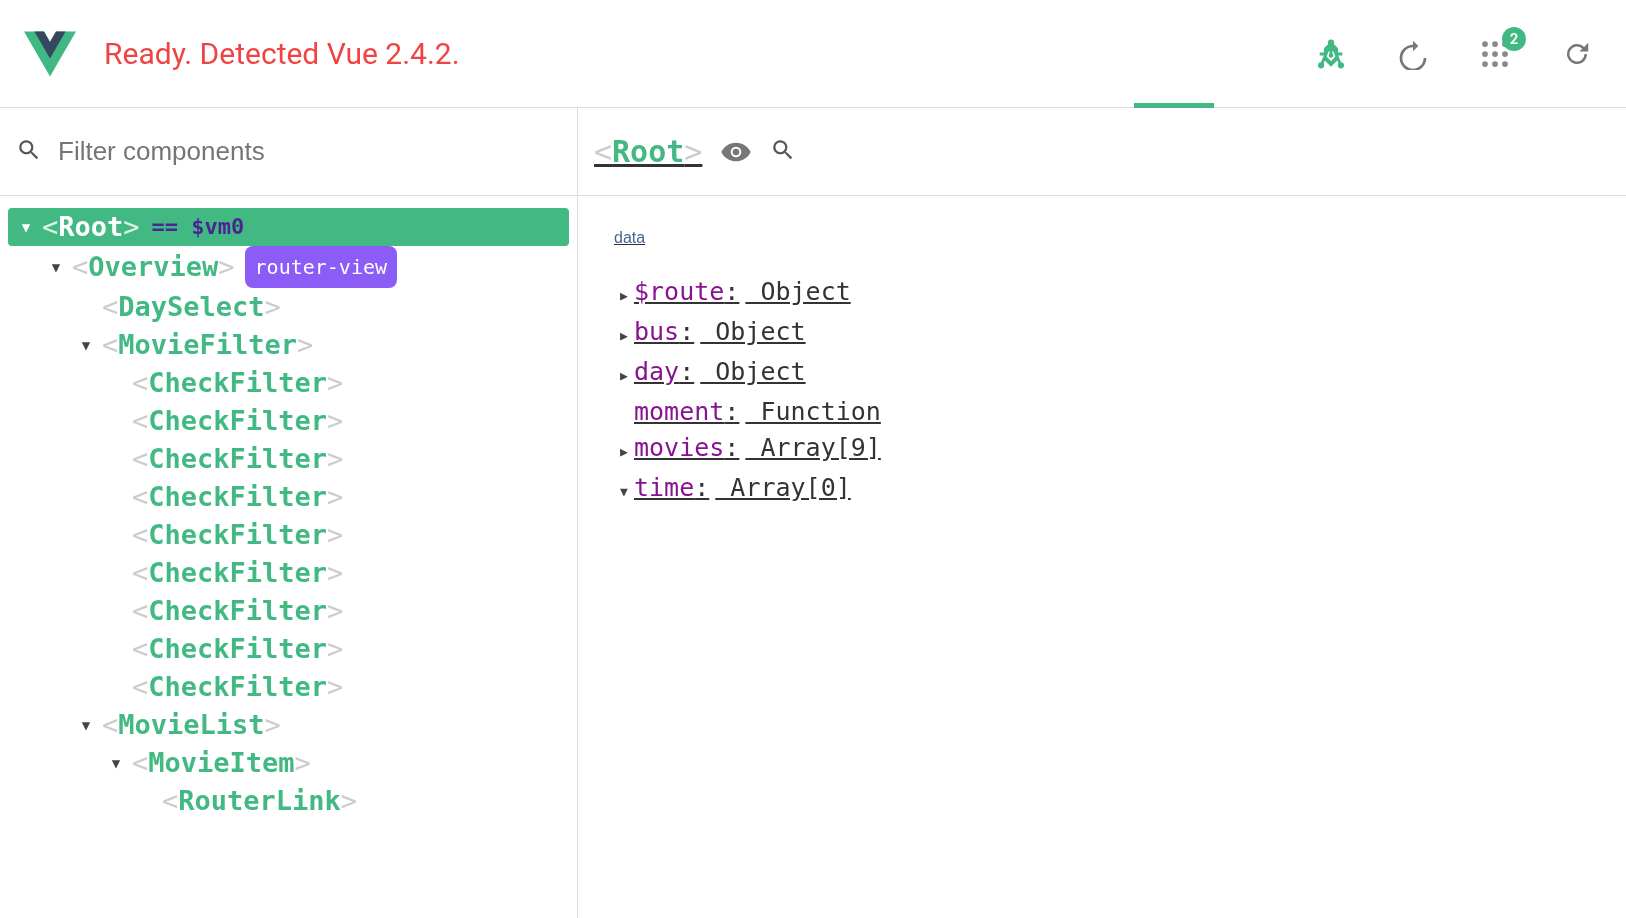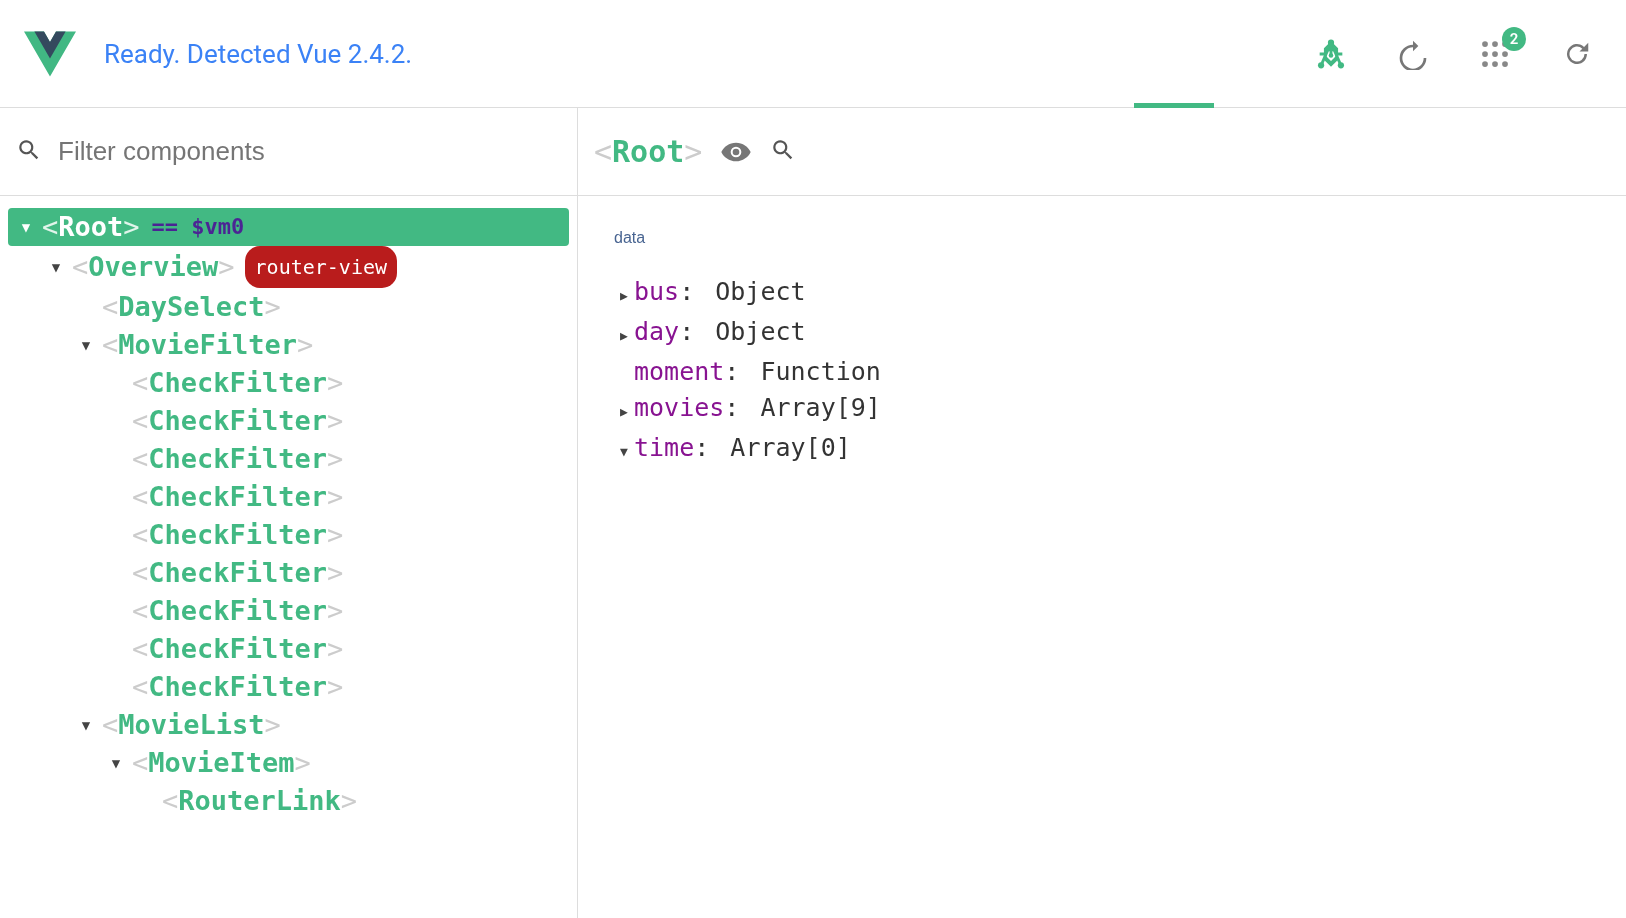--- a/index.html
+++ b/index.html
@@ -18,22 +18,22 @@
     border-bottom: 1px solid #ddd;
     padding: 0 24px;
     position: relative;
   }
   .vue-logo {
     width: 52px;
     height: 46px;
     margin-right: 28px;
   }
   .status-text {
-    color: #3b82f6;
-    font-size: 26px;
+    color: #ef4444;
+    font-size: 30px;
     flex: 1;
   }
   .header-icons {
     display: flex;
     align-items: center;
     gap: 48px;
     padding-right: 8px;
   }
   .header-icon {
     width: 34px;
@@ -74,20 +74,21 @@
   .left-pane {
     width: 578px;
     border-right: 1px solid #ddd;
     display: flex;
     flex-direction: column;
   }
   .right-pane {
     flex: 1;
     display: flex;
     flex-direction: column;
+    text-decoration: underline;
   }
   .filter-row {
     height: 88px;
     border-bottom: 1px solid #ddd;
     display: flex;
     align-items: center;
     padding: 0 16px;
     gap: 16px;
   }
   .search-icon {
@@ -134,25 +135,25 @@
   .node.sel .comp-name { color: #fff; }
   .vm-ref {
     color: #4c1d95;
     font-size: 22px;
     margin-left: 12px;
     font-family: Menlo, monospace;
     font-weight: 600;
     opacity: 0.95;
   }
   .tag-badge {
-    background: #b91c1c;
+    background: #8b5cf6;
     color: #fff;
     font-size: 20px;
     padding: 2px 10px;
-    border-radius: 15px;
+    border-radius: 8px;
     margin-left: 10px;
     font-weight: 500;
   }
   .right-title-row {
     display: flex;
     align-items: center;
     padding: 0 16px;
     height: 88px;
     border-bottom: 1px solid #ddd;
     gap: 18px;
@@ -371,20 +372,21 @@
       </span>
       <span class="search-icon">
         <svg width="26" height="26" viewBox="0 0 24 24">
             <path fill="#555" d="M15.5 14h-.79l-.28-.27a6.5 6.5 0 1 0-.7.7l.27.28v.79l5 4.99L20.49 19l-4.99-5zm-6 0A4.5 4.5 0 1 1 14 9.5 4.5 4.5 0 0 1 9.5 14z"></path>
           </svg>
       </span>
     </div>
     <div class="data-section">
       <div class="data-header">data</div>
       <div id="props">
+          <div class="prop-row"><span class="prop-arrow">▶</span><span class="prop-key">$route</span><span class="prop-colon">:</span><span class="prop-val"> Object</span></div>
           <div class="prop-row"><span class="prop-arrow">▶</span><span class="prop-key">bus</span><span class="prop-colon">:</span><span class="prop-val"> Object</span></div>
           <div class="prop-row"><span class="prop-arrow">▶</span><span class="prop-key">day</span><span class="prop-colon">:</span><span class="prop-val"> Object</span></div>
           <div class="prop-row"><span class="prop-arrow" style="visibility: hidden;"></span><span class="prop-key">moment</span><span class="prop-colon">:</span><span class="prop-val"> Function</span></div>
           <div class="prop-row"><span class="prop-arrow">▶</span><span class="prop-key">movies</span><span class="prop-colon">:</span><span class="prop-val"> Array[9]</span></div>
           <div class="prop-row"><span class="prop-arrow">▼</span><span class="prop-key">time</span><span class="prop-colon">:</span><span class="prop-val"> Array[0]</span></div>
         </div>
     </div>
   </div>
 </div>
 

